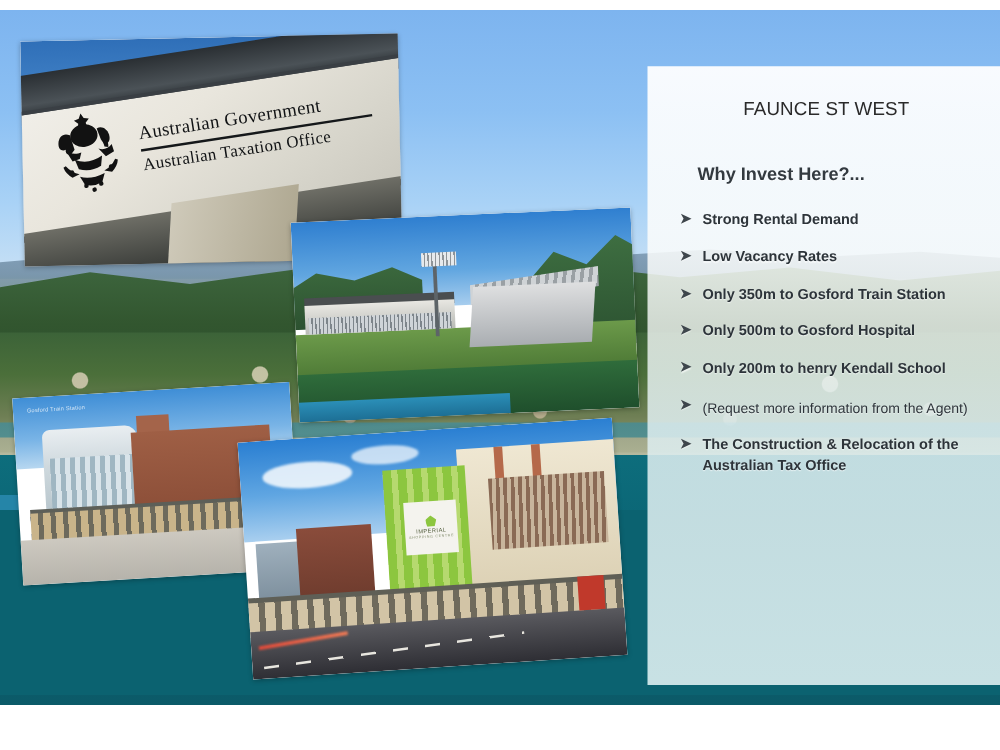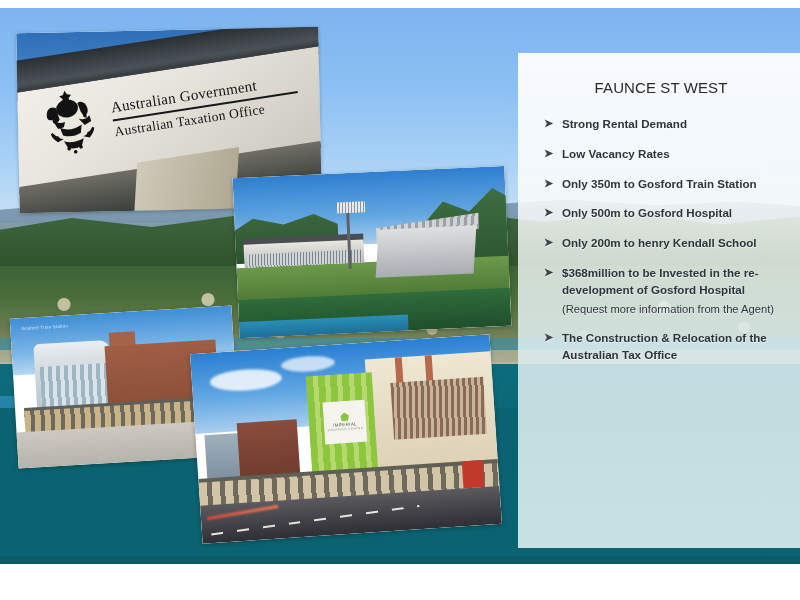--- a/index.html
+++ b/index.html
@@ -581,20 +581,21 @@
       <div class="shopfronts"></div>
       <div class="road"></div>
       <div class="road-line"></div>
       <div class="car-streak"></div>
       <div class="red-sign"></div>
     </div>
   </div>
 
   <div id="info-panel">
     <div id="panel-subtitle">FAUNCE ST WEST</div>
+    <div id="panel-question">Why Invest Here?...</div>
 
     <ul id="bullet-list">
       <li>
         <span class="marker">➤</span>
         <span class="txt">Strong Rental Demand</span>
       </li>
       <li>
         <span class="marker">➤</span>
         <span class="txt">Low Vacancy Rates</span>
       </li>
@@ -606,21 +607,20 @@
         <span class="marker">➤</span>
         <span class="txt">Only 500m to Gosford Hospital</span>
       </li>
       <li>
         <span class="marker">➤</span>
         <span class="txt">Only 200m to henry Kendall School</span>
       </li>
       <li>
         <span class="marker">➤</span>
         <span class="txt">
-          <span>$368million to be Invested in the re-development of Gosford Hospital</span>
           <span class="sub">(Request more information from the Agent)</span>
         </span>
       </li>
       <li>
         <span class="marker">➤</span>
         <span class="txt">The Construction &amp; Relocation of the Australian Tax Office</span>
       </li>
     </ul>
   </div>
 

